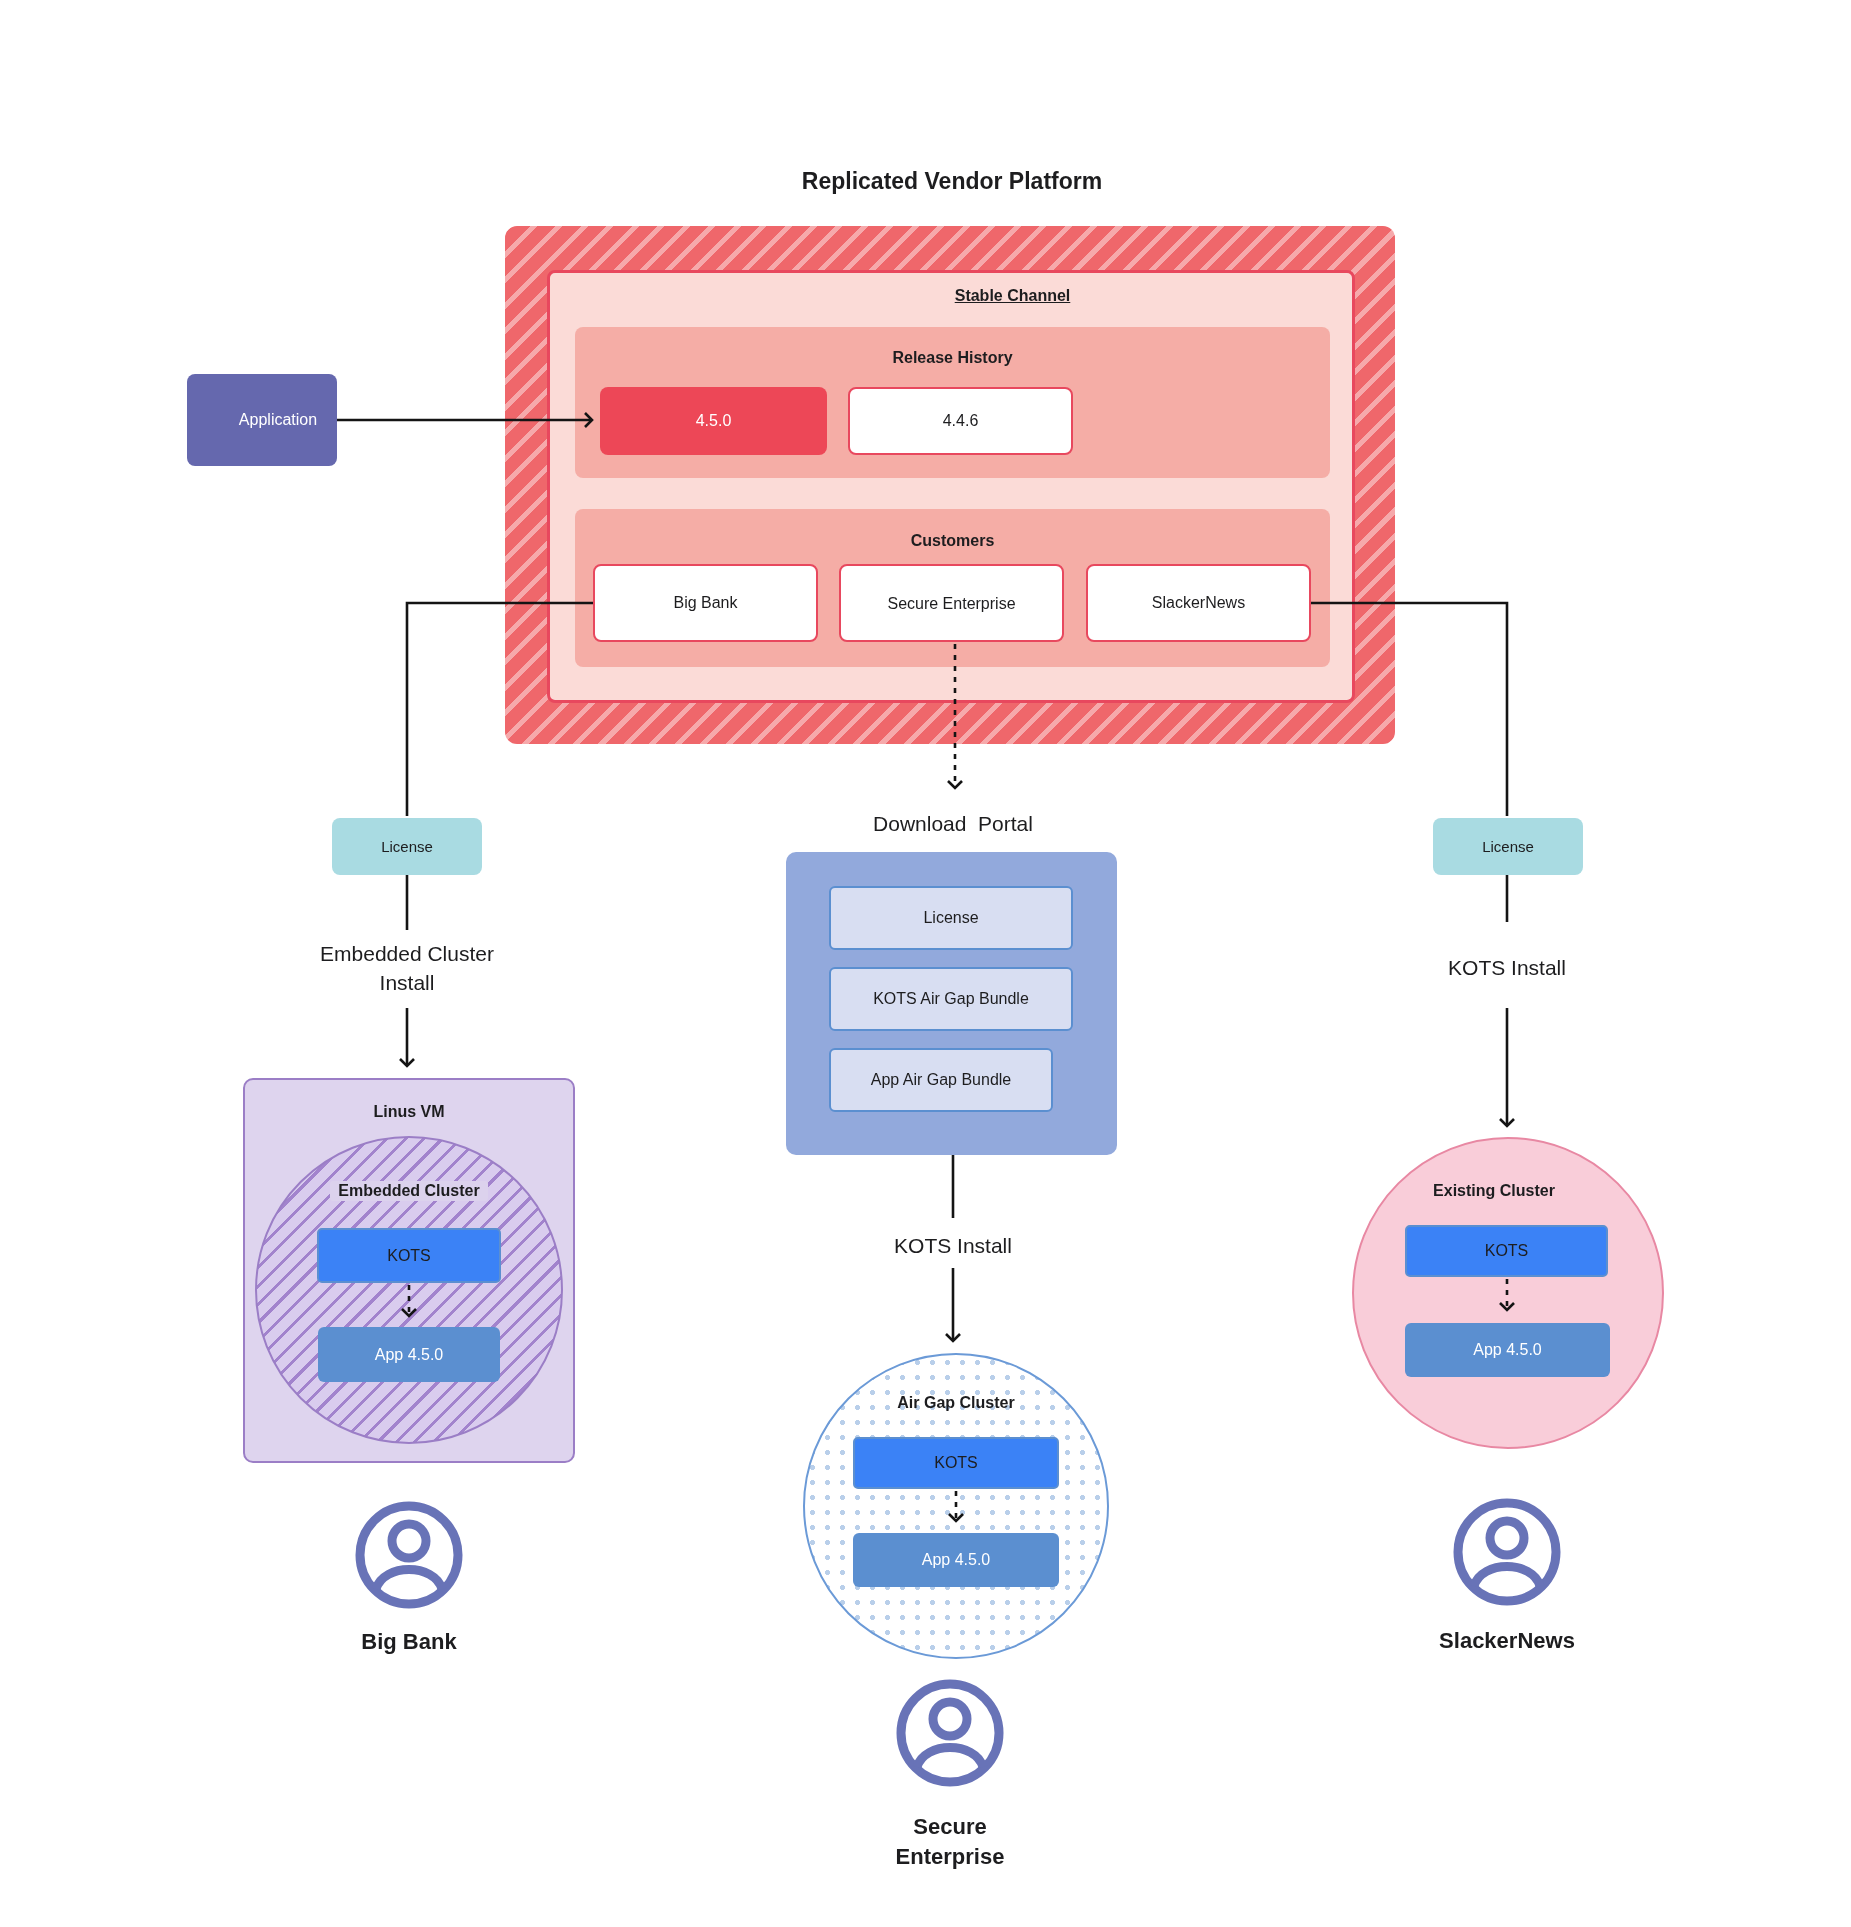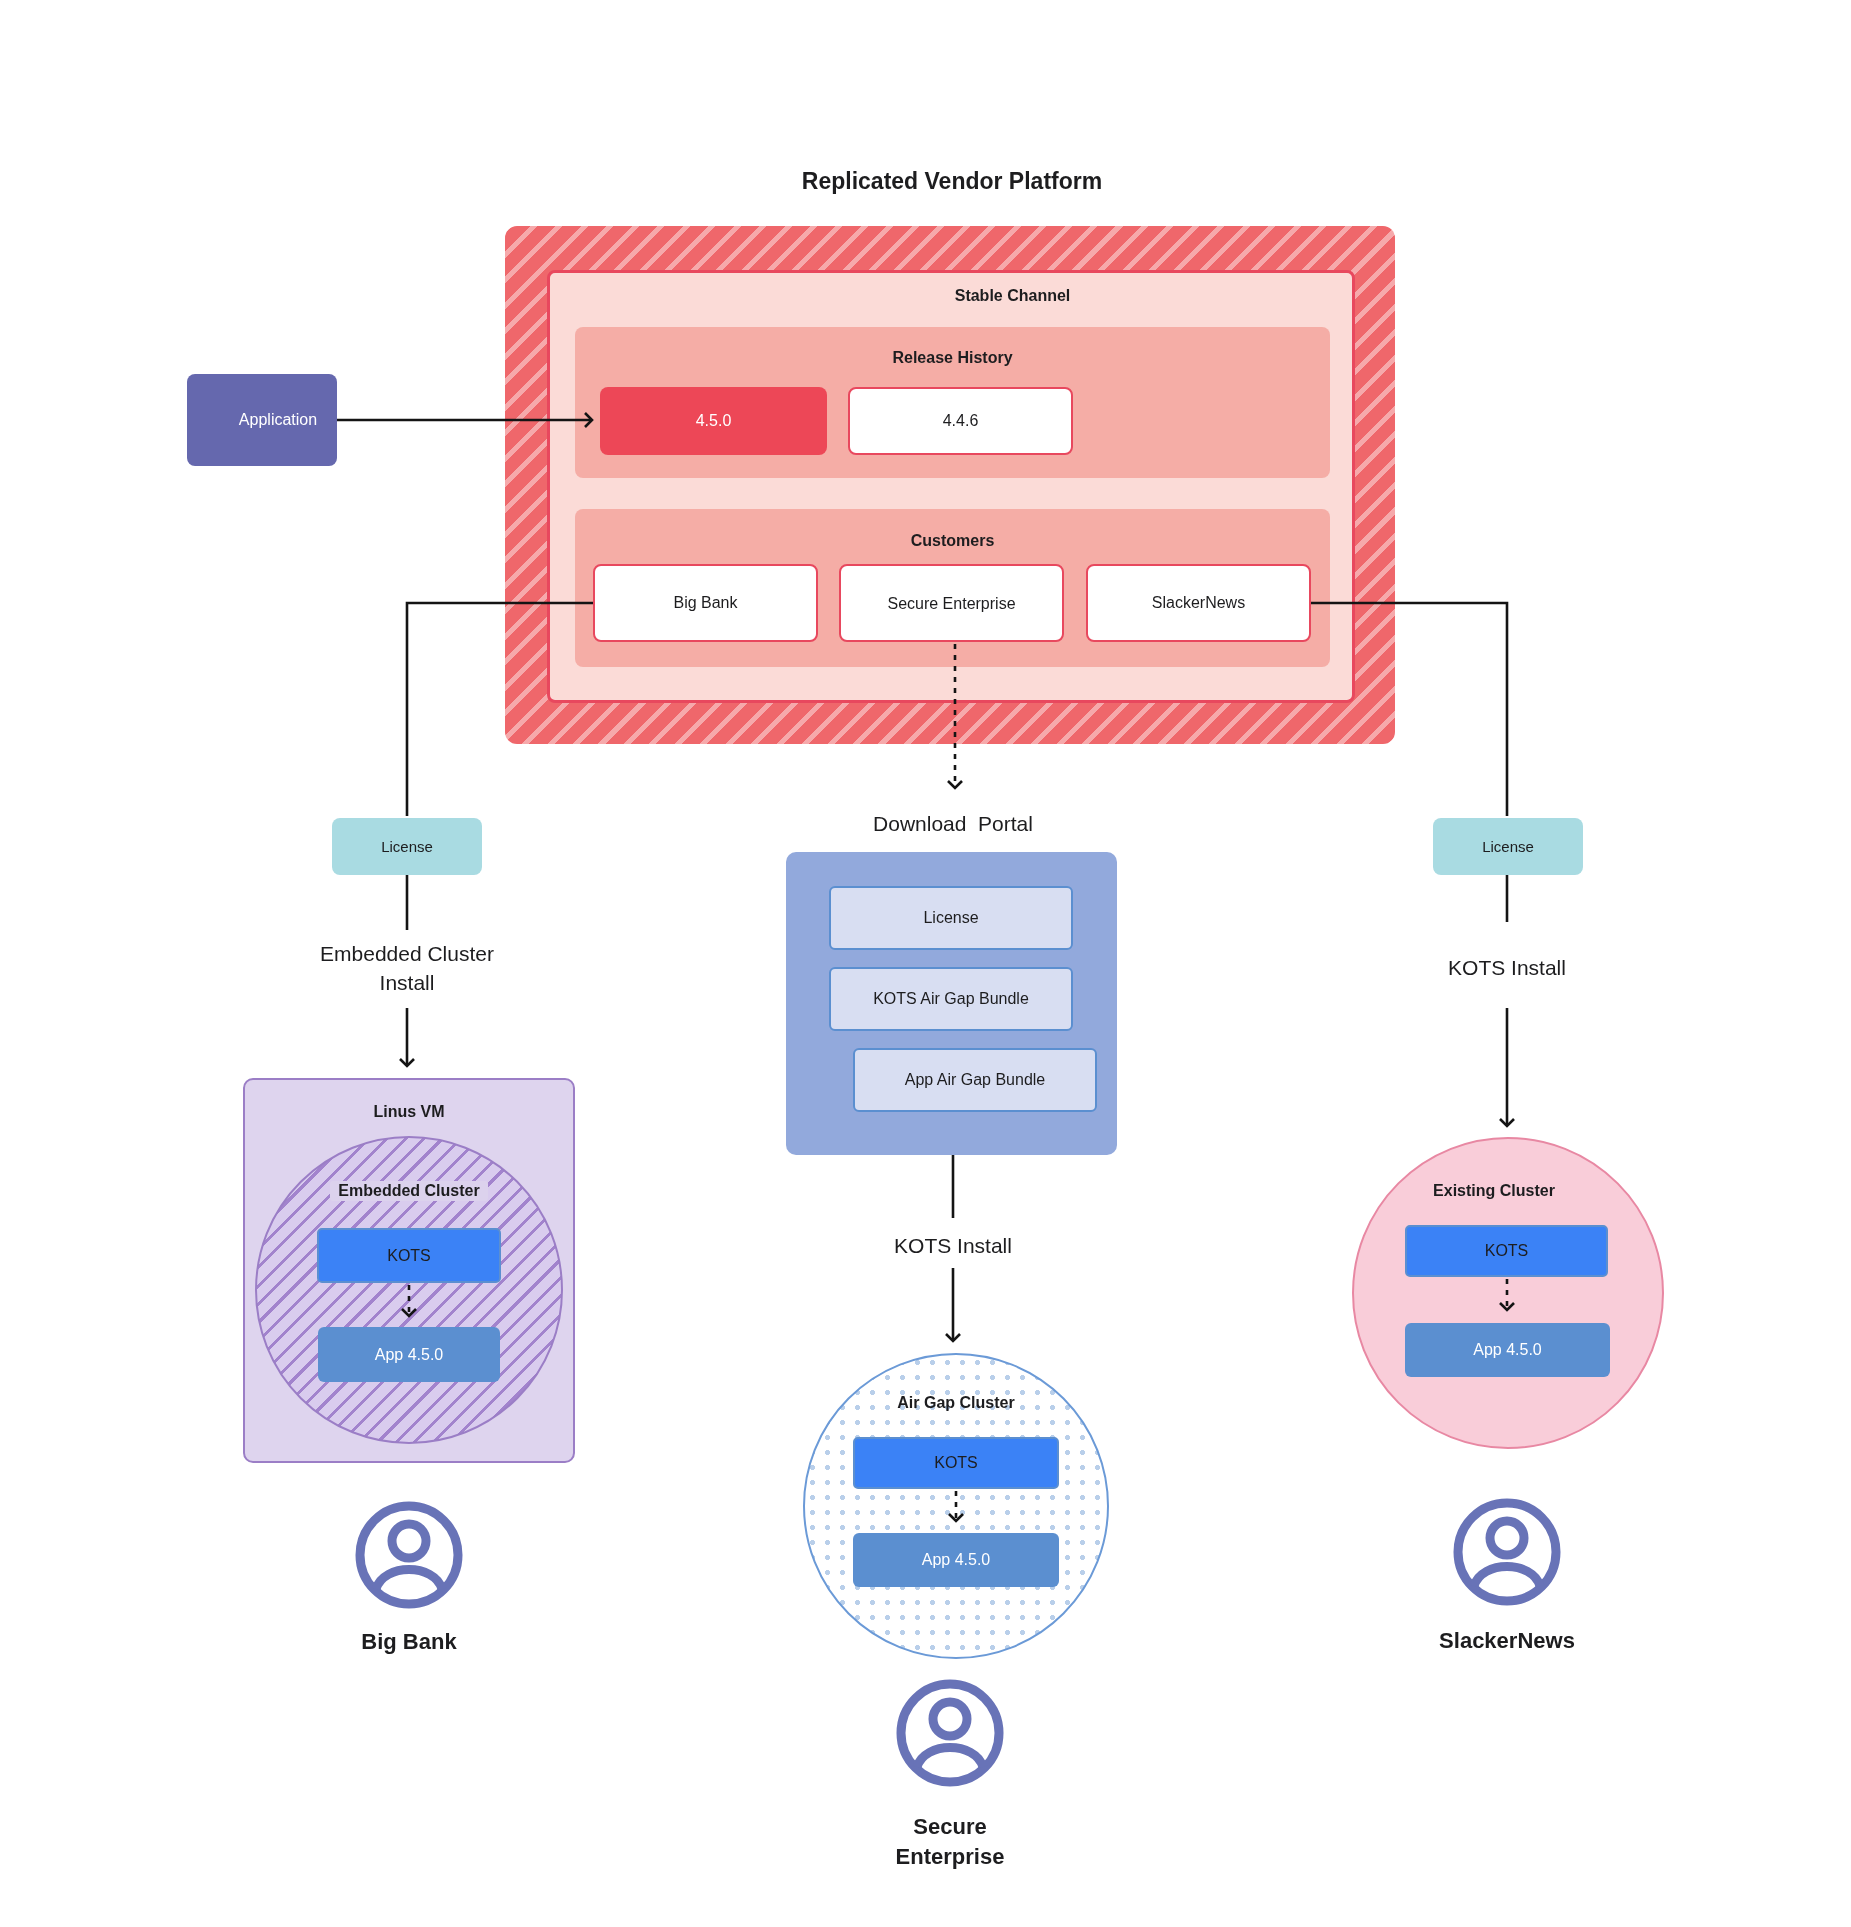--- a/index.html
+++ b/index.html
@@ -43,21 +43,21 @@
 </head>
 <body>
 
 <div class="canvas">
 
   <div class="abs center" style="left:552px;top:166px;width:800px;height:30px;font-size:23px;font-weight:700;">Replicated Vendor Platform</div>
 
   <div class="abs hatch-red" style="left:505px;top:226px;width:890px;height:518px;"></div>
 
   <div class="abs stable" style="left:547px;top:270px;width:808px;height:433px;"></div>
-  <div class="abs center lbl" style="left:547px;top:286px;width:931px;height:20px;">Stable Channel</div>
+  <div class="abs center lbl" style="left:547px;top:286px;width:931px;height:20px;text-decoration:underline;">Stable Channel</div>
 
   <div class="abs salmon-box" style="left:575px;top:327px;width:755px;height:151px;"></div>
   <div class="abs center lbl" style="left:575px;top:348px;width:755px;height:20px;">Release History</div>
   <div class="abs center" style="left:600px;top:387px;width:227px;height:68px;background:var(--red-fill);color:#fff;border-radius:8px;font-size:16px;">4.5.0</div>
   <div class="abs center white-red-box" style="left:848px;top:387px;width:225px;height:68px;">4.4.6</div>
 
   <div class="abs salmon-box" style="left:575px;top:509px;width:755px;height:158px;"></div>
   <div class="abs center lbl" style="left:575px;top:531px;width:755px;height:20px;">Customers</div>
   <div class="abs center white-red-box" style="left:593px;top:564px;width:225px;height:78px;">Big Bank</div>
   <div class="abs center white-red-box" style="left:839px;top:564px;width:225px;height:78px;line-height:25px;">
@@ -83,21 +83,21 @@
     <circle cx="55" cy="55" r="49" fill="none" stroke="#6873b7" stroke-width="9"></circle>
     <circle cx="55" cy="41" r="17" fill="none" stroke="#6873b7" stroke-width="9"></circle>
     <path d="M22,89 C30,63 80,63 88,89" fill="none" stroke="#6873b7" stroke-width="9"></path>
   </svg>
   <div class="abs center name-lbl" style="left:309px;top:1628px;width:200px;height:28px;">Big Bank</div>
 
   <div class="abs center flow-lbl" style="left:803px;top:808px;width:300px;height:30px;">Download  Portal</div>
   <div class="abs portal" style="left:786px;top:852px;width:331px;height:303px;"></div>
   <div class="abs center portal-item" style="left:829px;top:886px;width:244px;height:64px;">License</div>
   <div class="abs center portal-item" style="left:829px;top:967px;width:244px;height:64px;">KOTS Air Gap Bundle</div>
-  <div class="abs center portal-item" style="left:829px;top:1048px;width:244px;height:64px;margin-left:24px;">App Air Gap Bundle</div>
+  <div class="abs center portal-item" style="left:829px;top:1048px;width:224px;height:64px;">App Air Gap Bundle</div>
 
   <div class="abs center flow-lbl" style="left:853px;top:1231px;width:200px;height:28px;">KOTS Install</div>
 
   <div class="abs dot-circle" style="left:803px;top:1353px;width:306px;height:306px;"></div>
   <div class="abs center lbl" style="left:806px;top:1392px;width:300px;height:22px;">Air Gap Cluster</div>
   <div class="abs center kots-box" style="left:853px;top:1437px;width:206px;height:52px;">KOTS</div>
   <div class="abs center blue-app-box" style="left:853px;top:1533px;width:206px;height:54px;">App 4.5.0</div>
 
   <svg class="abs" style="left:895px;top:1678px;" width="110" height="110" viewBox="0 0 110 110">
     <circle cx="55" cy="55" r="49" fill="none" stroke="#6873b7" stroke-width="9"></circle>

